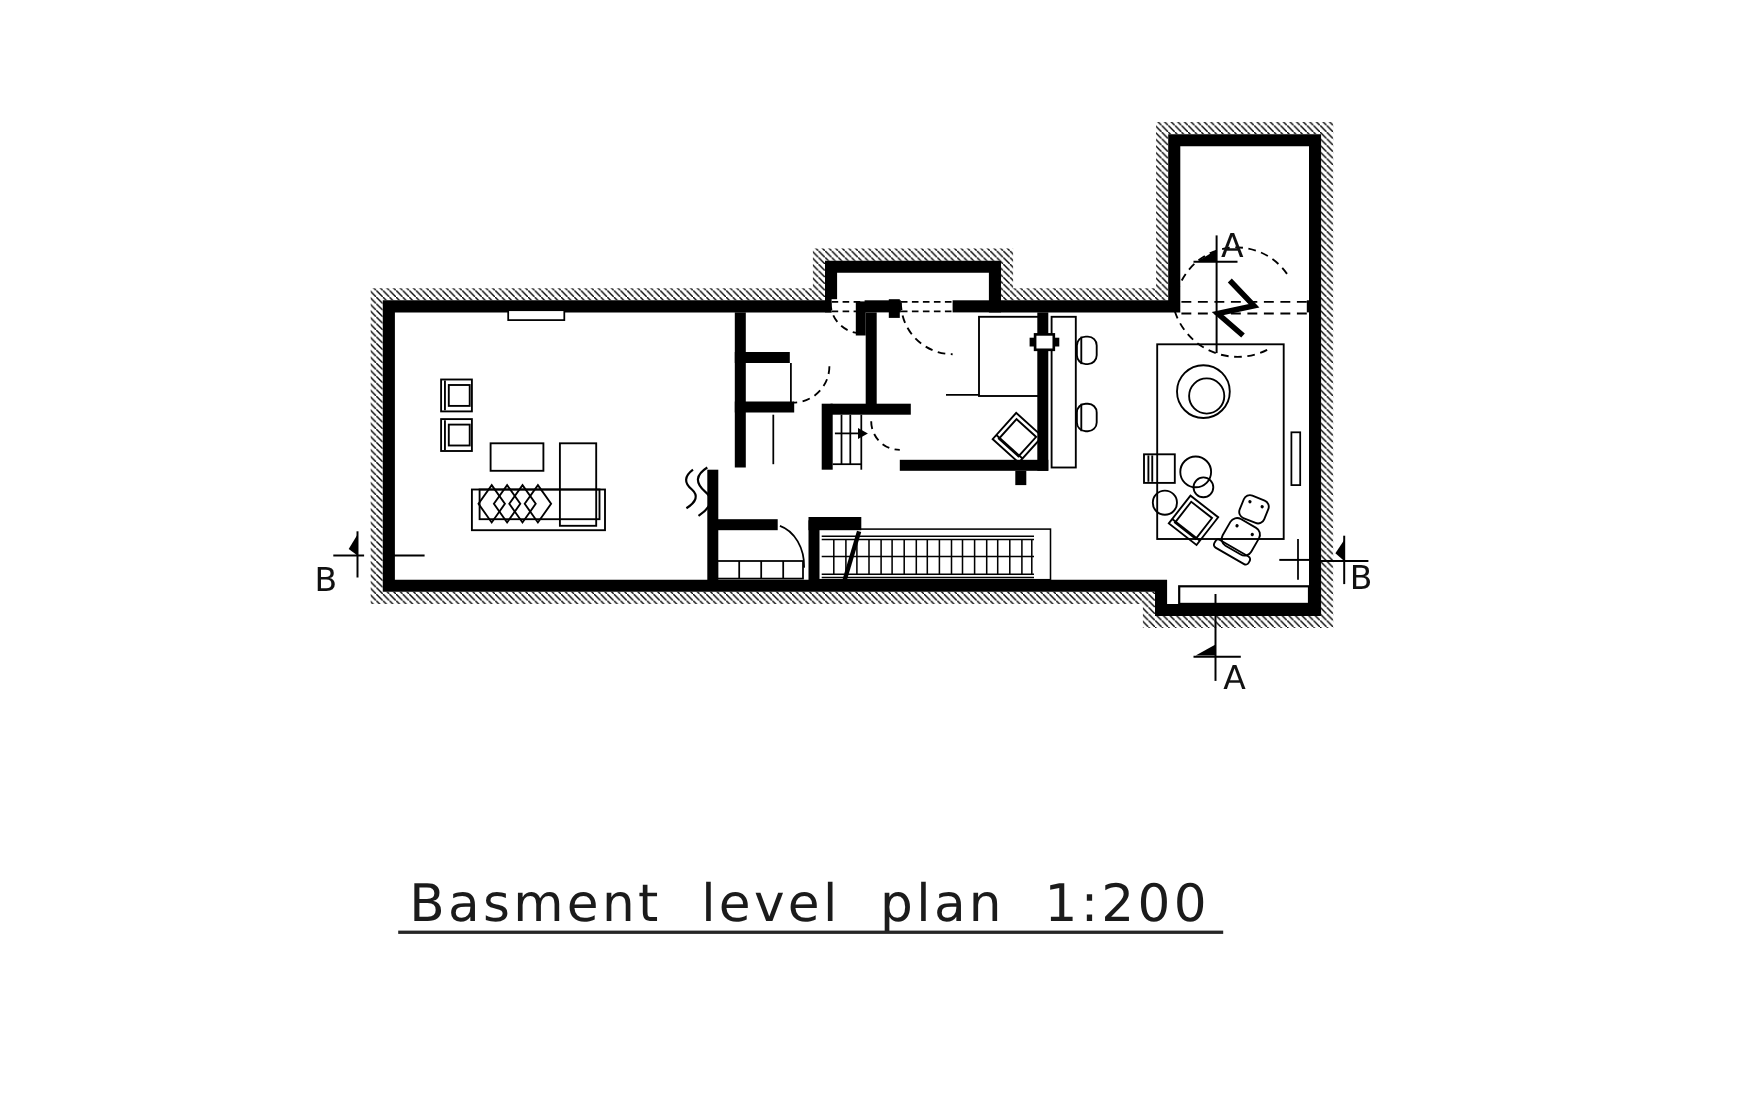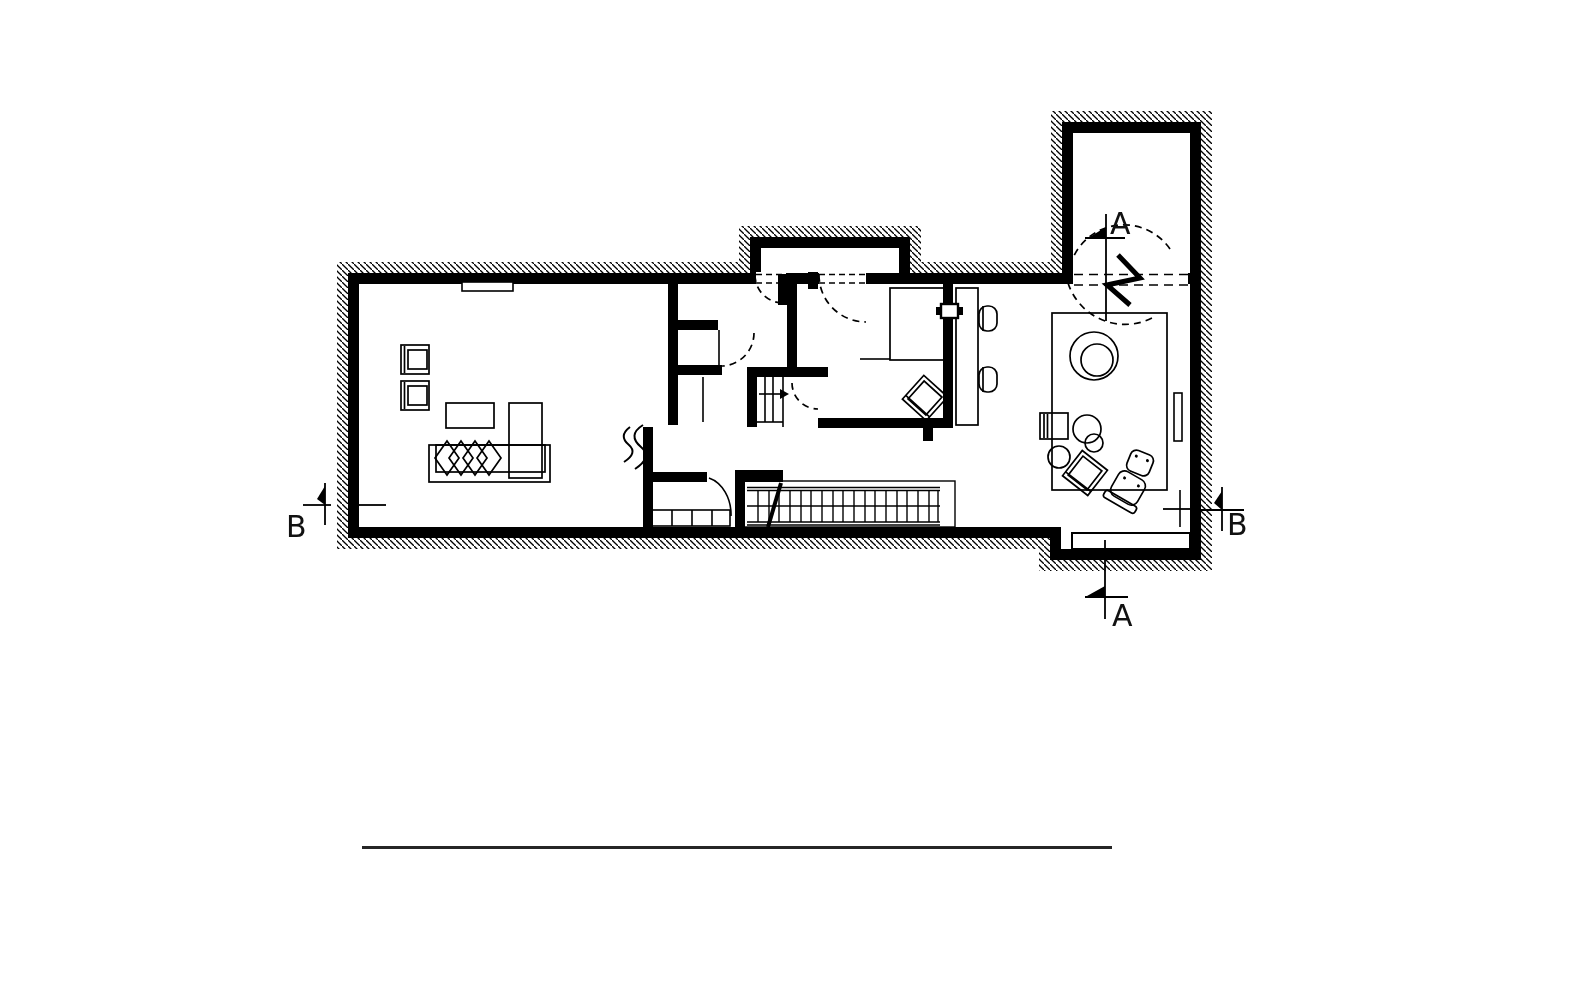--- a/index.html
+++ b/index.html
@@ -239,15 +239,16 @@
 
   <g stroke="#000" stroke-width="1.8" fill="none">
     <line x1="1222" y1="487" x2="1222" y2="531"></line>
     <line x1="1200" y1="510" x2="1244" y2="510"></line>
     <line x1="1163" y1="509" x2="1190" y2="509"></line>
     <polygon points="1222,510 1222,491 1214,503" fill="#000" stroke="none"></polygon>
     <text x="1227" y="535" font-size="30" fill="#111" stroke="none" font-family="DejaVu Sans, sans-serif">B</text>
   </g>
 </svg>
 
+  <div class="plan-title">Basment level plan 1:200</div>
   <div class="title-underline"></div>
 
 </div>
 
 </body></html>

